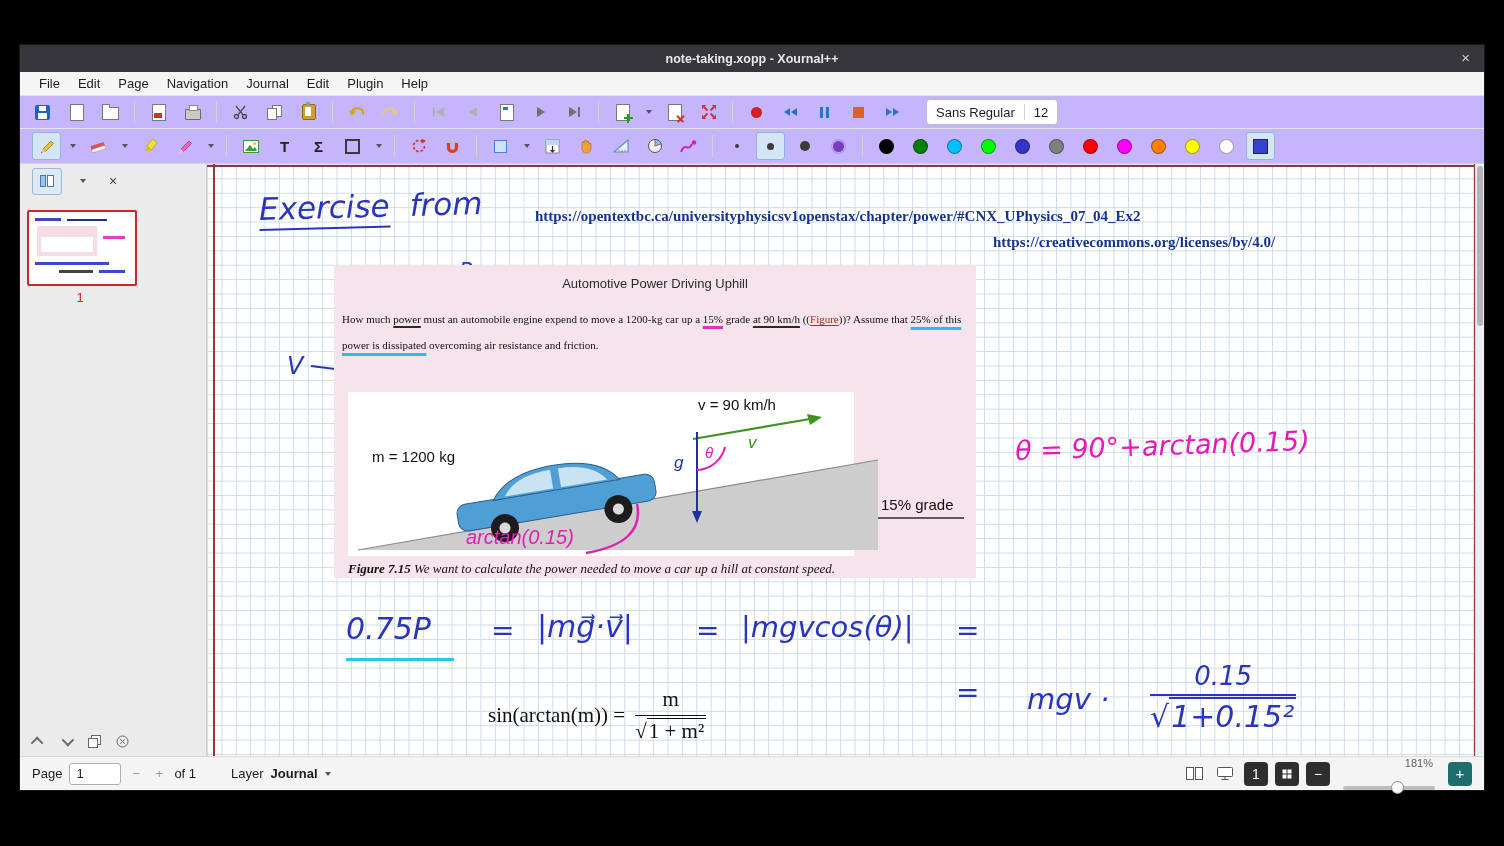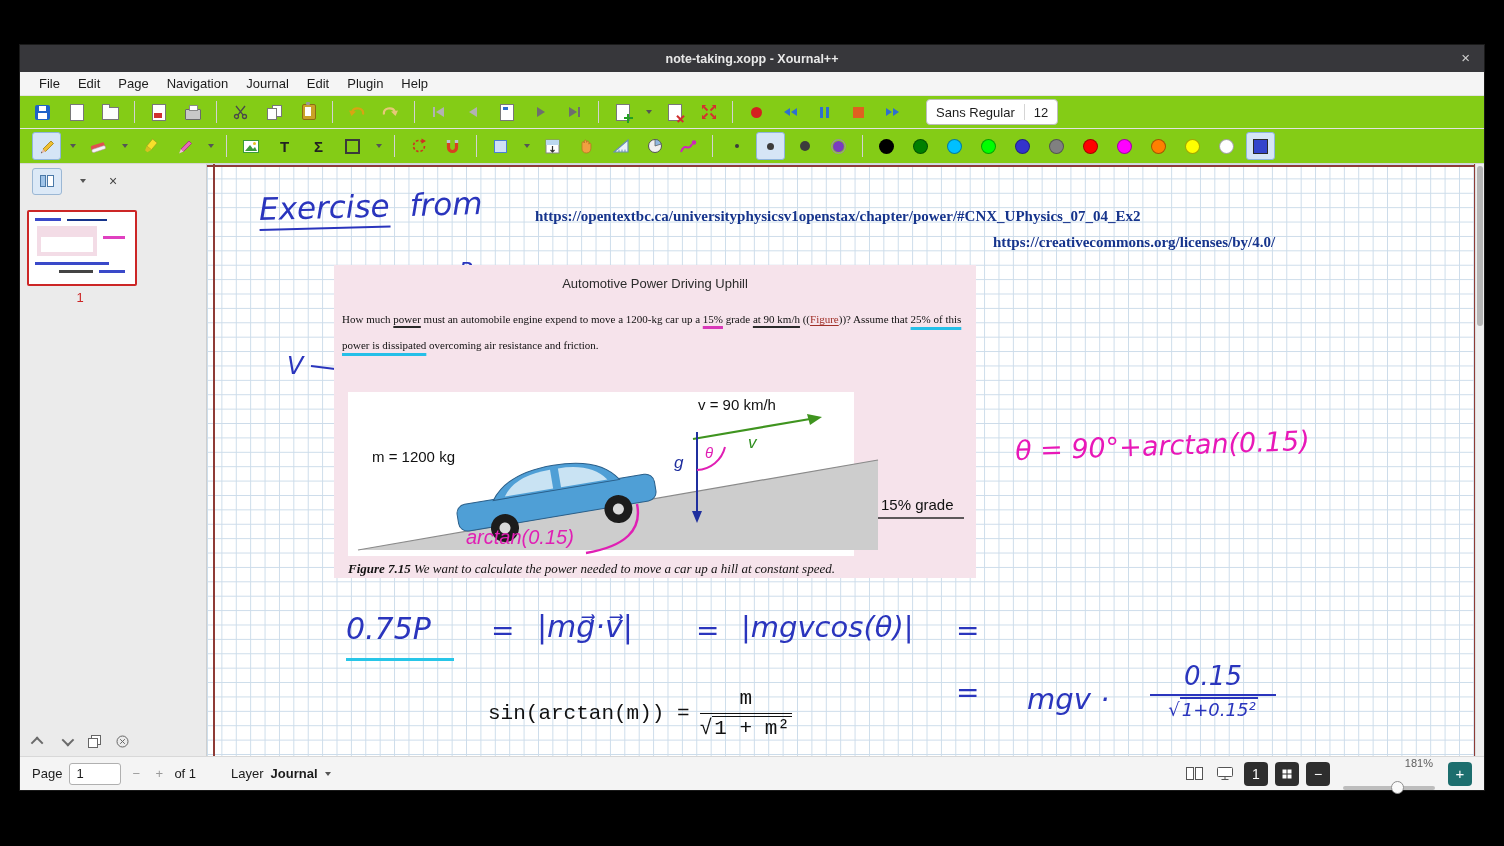--- a/index.html
+++ b/index.html
@@ -13,21 +13,21 @@
             justify-content:center;position:relative;flex:none}
   .titlebar .title{color:#e8e8e8;font-size:12.5px;font-weight:bold}
   .close-btn{position:absolute;right:14px;top:5px;color:#cfcfcf;font-size:15px;
              line-height:15px;cursor:default}
   
   .menubar{height:23px;background:#f5f5f5;display:flex;align-items:center;
            padding-left:10px;font-size:13px;color:#1c1c1c;flex:none;
            border-bottom:1px solid #e3e3e3}
   .menu-item{padding:0 9px}
   
-  .toolbar{display:flex;align-items:center;background:#84cc16;flex:none;gap:5px}
+  .toolbar{display:flex;align-items:center;background:#c4b5fd;flex:none;gap:5px}
   .tb1{height:32px;padding:0 8px;border-bottom:1px solid #e2e2e2}
   .tb2{height:34px;padding:0 12px;border-bottom:1px solid #d6d6d6}
   .tbtn{width:27px;height:26px;border-radius:3px;display:flex;align-items:center;
         justify-content:center;position:relative;border:1px solid transparent;flex:none}
   .tbtn.pressed{background:#d5e5f6;border-color:#8fb5dd}
   .dd{width:13px;height:26px;display:flex;align-items:center;justify-content:center;flex:none}
   .vsep{width:1px;height:22px;background:#d2d2d2;margin:0 4px;flex:none}
   .tri{width:0;height:0;display:inline-block}
   .tri-d{border-left:3.5px solid transparent;border-right:3.5px solid transparent;
          border-top:4.5px solid #555}
@@ -133,29 +133,29 @@
   .pb-fig{position:absolute;left:14px;top:127px;width:506px;height:164px;background:#fff}
   .fig-svg text{font-family:"Liberation Sans",sans-serif}
   .pb-cap{position:absolute;left:14px;top:296px;font-family:"Liberation Serif",serif;
           font-size:13px;font-style:italic;color:#111;width:620px}
   .pb-cap .cap-b{font-weight:bold}
   .theta-eq{left:808px;top:266px;font-size:27px;transform:rotate(-2deg)}
   .eq{font-size:29px}
   .cyan-ul{position:absolute;left:139px;top:494px;width:108px;height:3px;background:#28c6e8}
   .mag-ul{border-bottom:2.5px solid #d82cb4;padding-bottom:3px}
   .typeset{position:absolute;left:281px;top:523px;display:flex;align-items:center;gap:10px;
-           font-family:Liberation Mono, monospace;font-size:21px;color:#111}
+           font-family:Liberation Serif, serif;font-size:21px;color:#111}
   .frac{display:flex;flex-direction:column;align-items:center}
   .frac .fbar{align-self:stretch;border-top:1.6px solid #111;margin:3px 0}
   .rad{border-top:1.4px solid #111;padding:0 2px}
   .bfrac{position:absolute;left:943px;top:497px;display:flex;flex-direction:column;
          align-items:center;font-family:"DejaVu Sans",sans-serif;font-style:italic;color:#2a35bd}
   .bfrac .num{font-size:26px}
   .bfrac .fbar{align-self:stretch;border-top:2.5px solid #2a35bd;margin:3px 0;min-width:126px}
-  .bfrac .den{font-size:18px}
+  .bfrac .den{font-size:30px}
   .bfrac .rad{border-top:2px solid #2a35bd}
   
   .statusbar{height:33px;background:#f4f4f4;border-top:1px solid #d8d8d8;display:flex;
              align-items:center;padding:0 12px;gap:7px;font-size:13px;color:#1c1c1c;flex:none}
   .pginput{width:38px;height:20px;border:1px solid #b0b0b0;border-radius:3px;font-size:13px;
            padding:0 6px;font-family:"Liberation Sans",sans-serif;color:#1c1c1c;background:#fff}
   .step{color:#9a9a9a;font-size:13px;width:16px;text-align:center}
   .layer-wrap{display:flex;align-items:center;gap:7px;margin-left:28px}
   .layer-val{font-weight:bold}
   .sb-spacer{flex:1}

